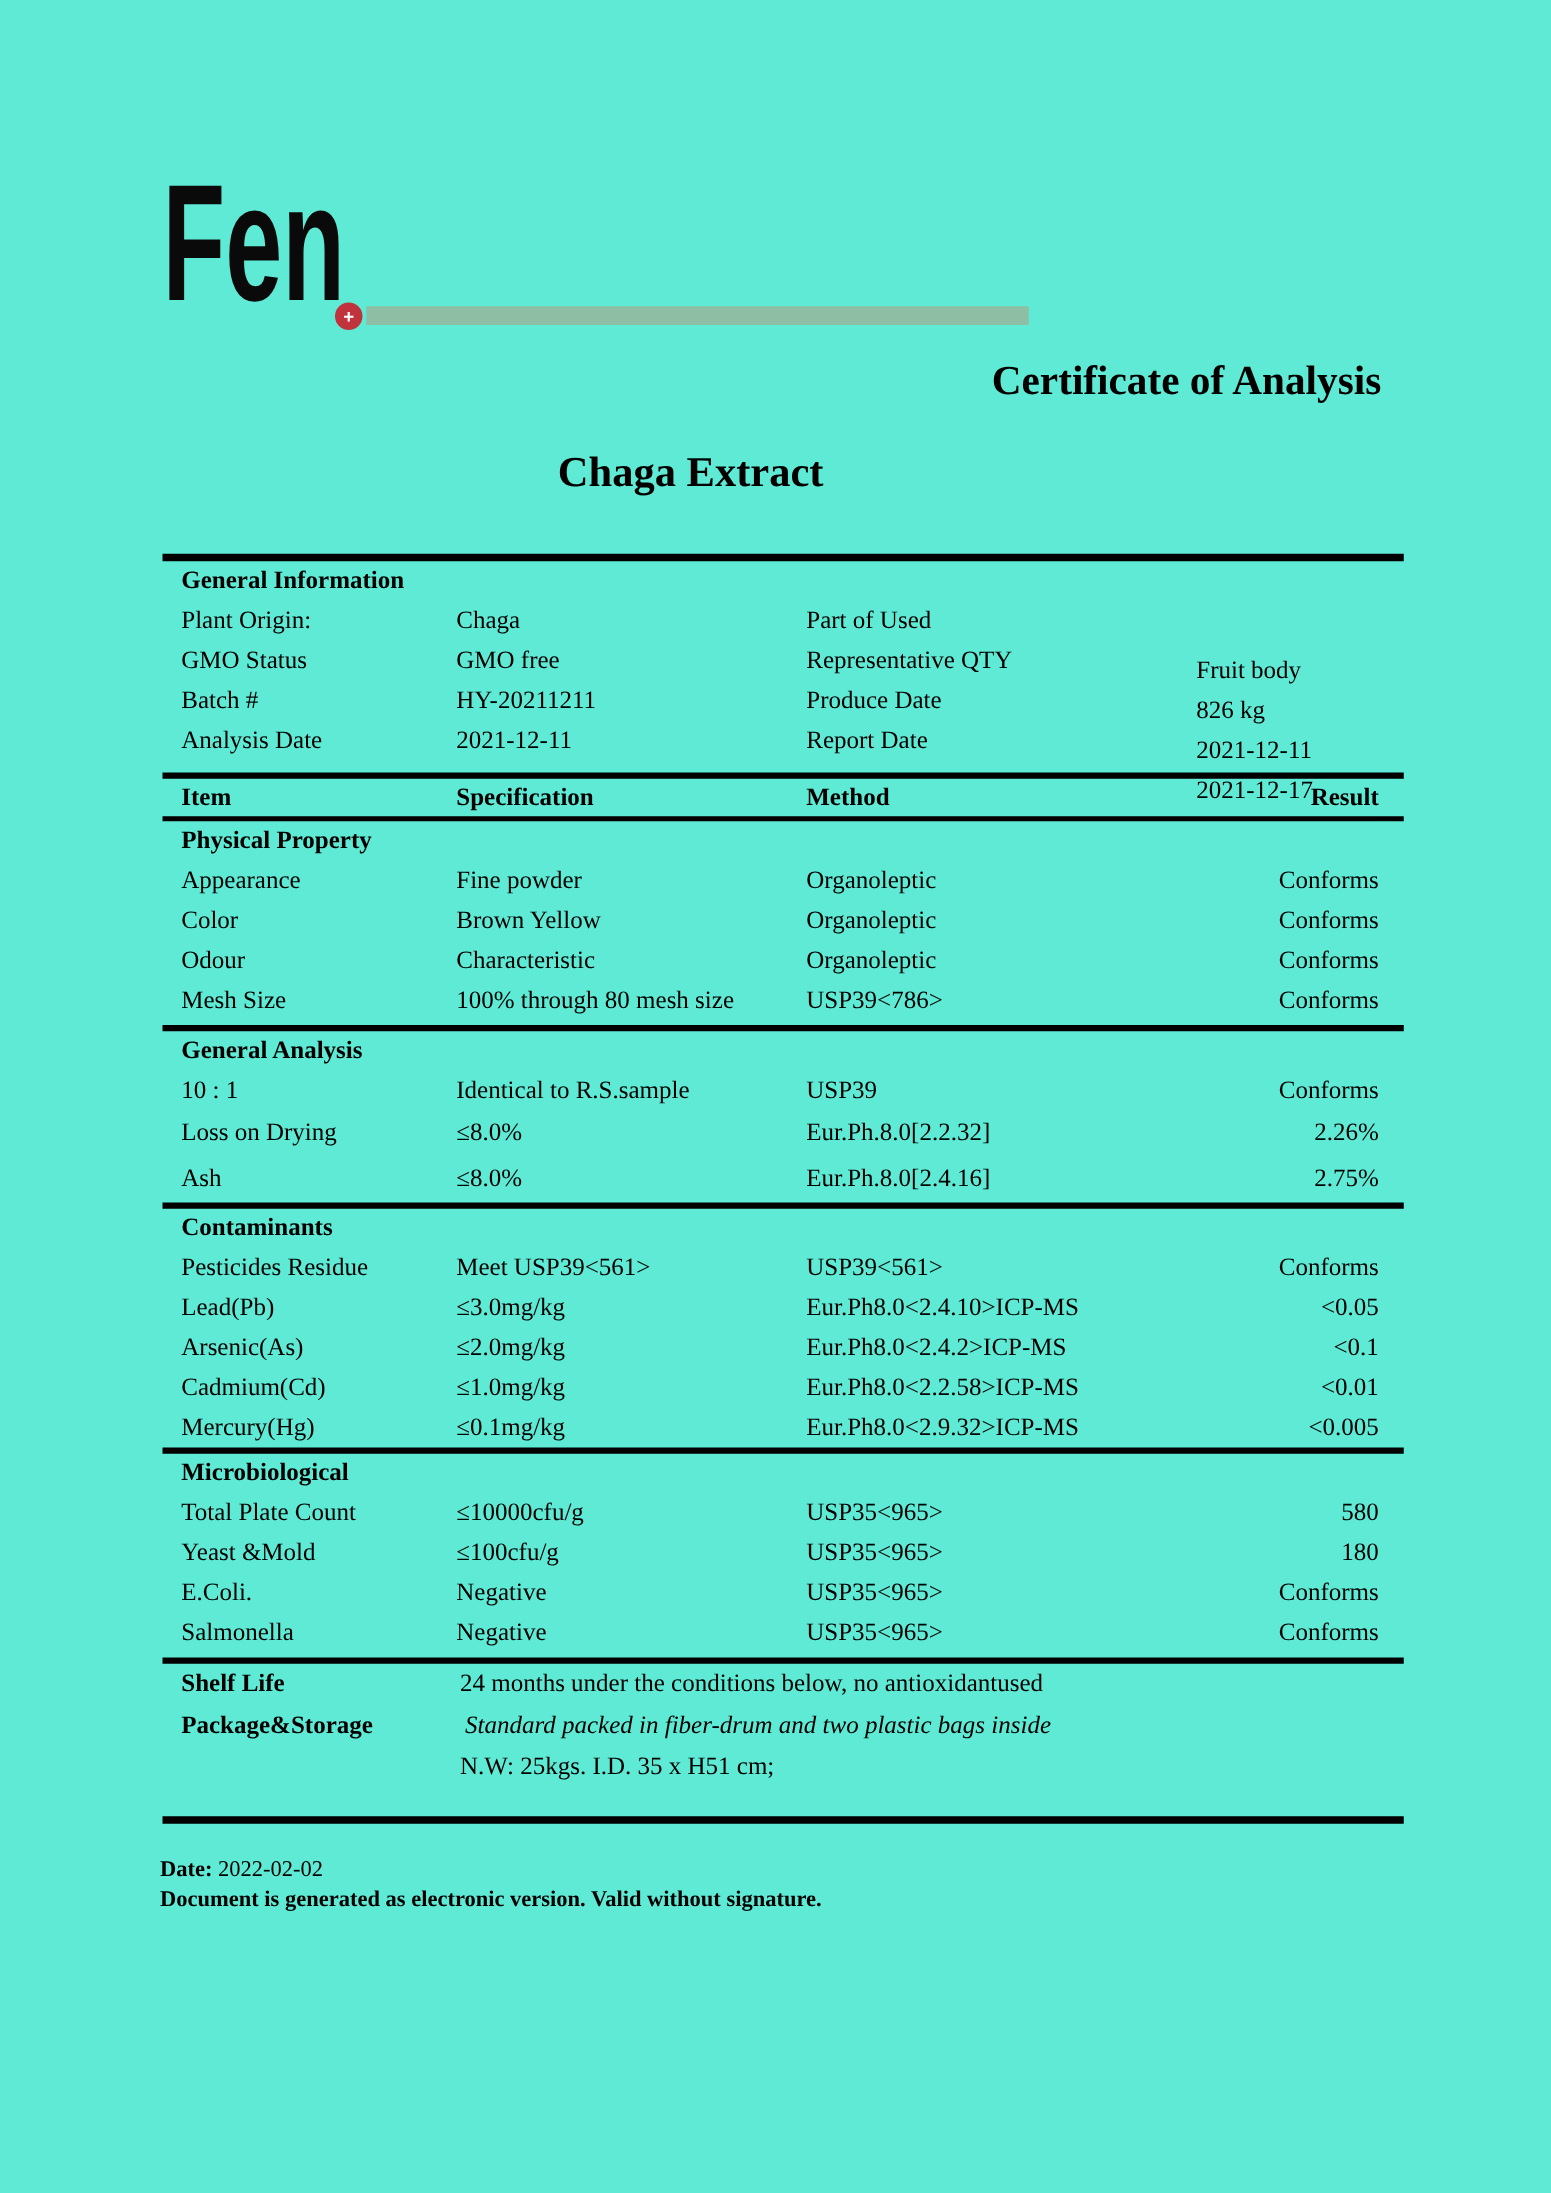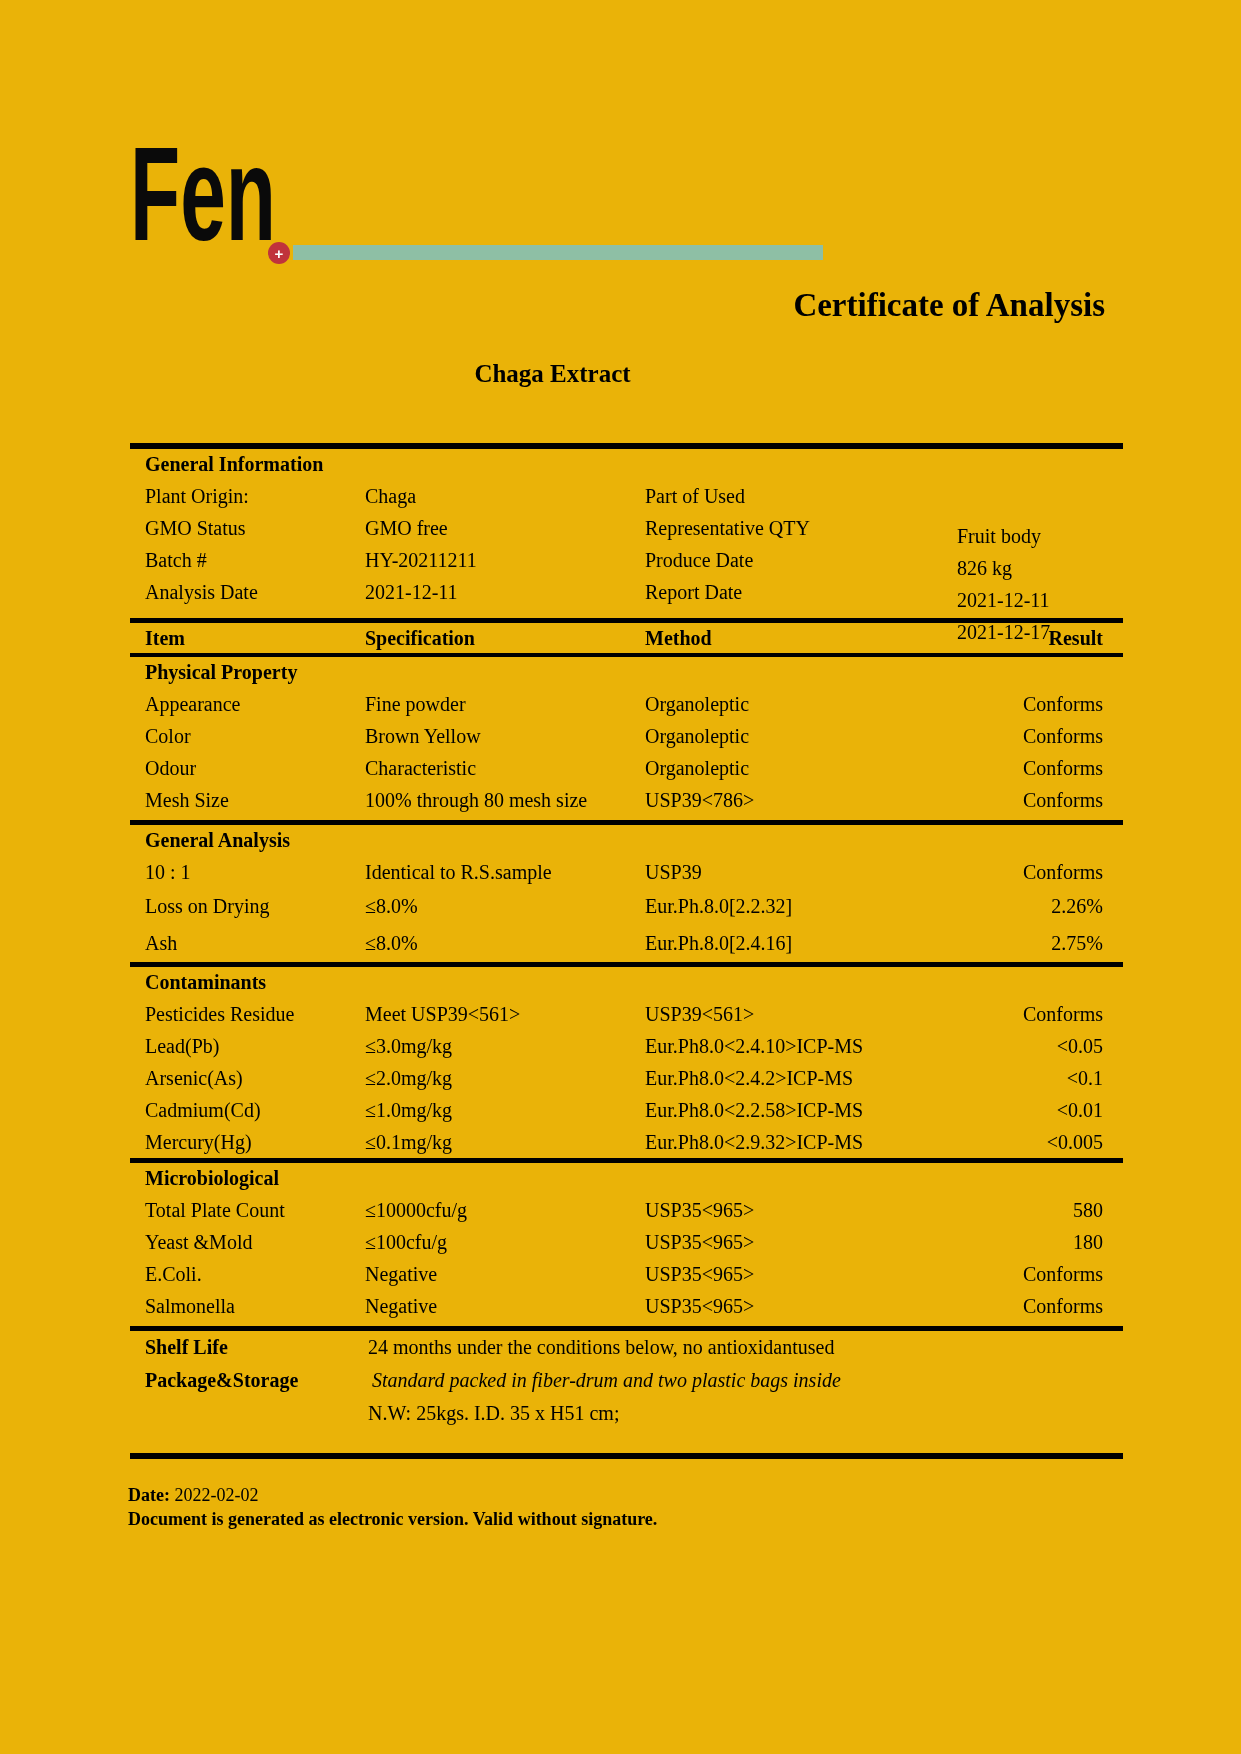--- a/index.html
+++ b/index.html
@@ -1,17 +1,17 @@
 <!DOCTYPE html>
 <html><head>
 <meta charset="utf-8">
 <style>
   html,body { margin:0; padding:0; background:#ffffff; }
   .page {
-    position:relative; width:1241px; height:1754px; background:#eab308;
+    position:relative; width:1241px; height:1754px; background:#5eead4;
     font-family:"Liberation Serif", serif; font-size:20px; color:#000;
     overflow:hidden;
   }
   
   .logo { position:absolute; left:130px; top:143px; width:760px; height:125px; }
   .logo-svg { position:absolute; left:0; top:0; }
   .logo-text { font-family:"Liberation Sans", sans-serif; font-weight:bold; fill:#0a0a0a; font-size:133px; }
   .logo-dot {
     position:absolute; left:138px; top:99px; width:22px; height:22px;
     border-radius:50%; background:#c0333c;
@@ -22,21 +22,21 @@
     font-size:15px; line-height:15px;
   }
   .logo-bar { position:absolute; left:163px; top:102px; width:530px; height:15px; background:#8ebfa5; }
   
   .title {
     position:absolute; left:0; top:287px; width:1105px; text-align:right;
     font-size:33px; font-weight:bold;
   }
   .subtitle {
     position:absolute; left:0; top:360px; width:1105px; text-align:center;
-    font-size:25px; font-weight:bold;
+    font-size:34px; font-weight:bold;
   }
   
   .doc { position:absolute; left:130px; top:443px; width:993px; }
   .rule { width:100%; background:#000; }
   .r6 { height:6px; } .r5 { height:5px; } .r4 { height:4px; }
   .gap10 { height:10px; } .gap4 { height:4px; } .gap23 { height:23px; }
   .sec-h { padding-left:15px; font-weight:bold; height:31px; line-height:31px; }
   .row4 {
     display:grid; grid-template-columns:220px 280px 312px 1fr;
     padding-left:15px; height:32px; line-height:32px; white-space:nowrap;

